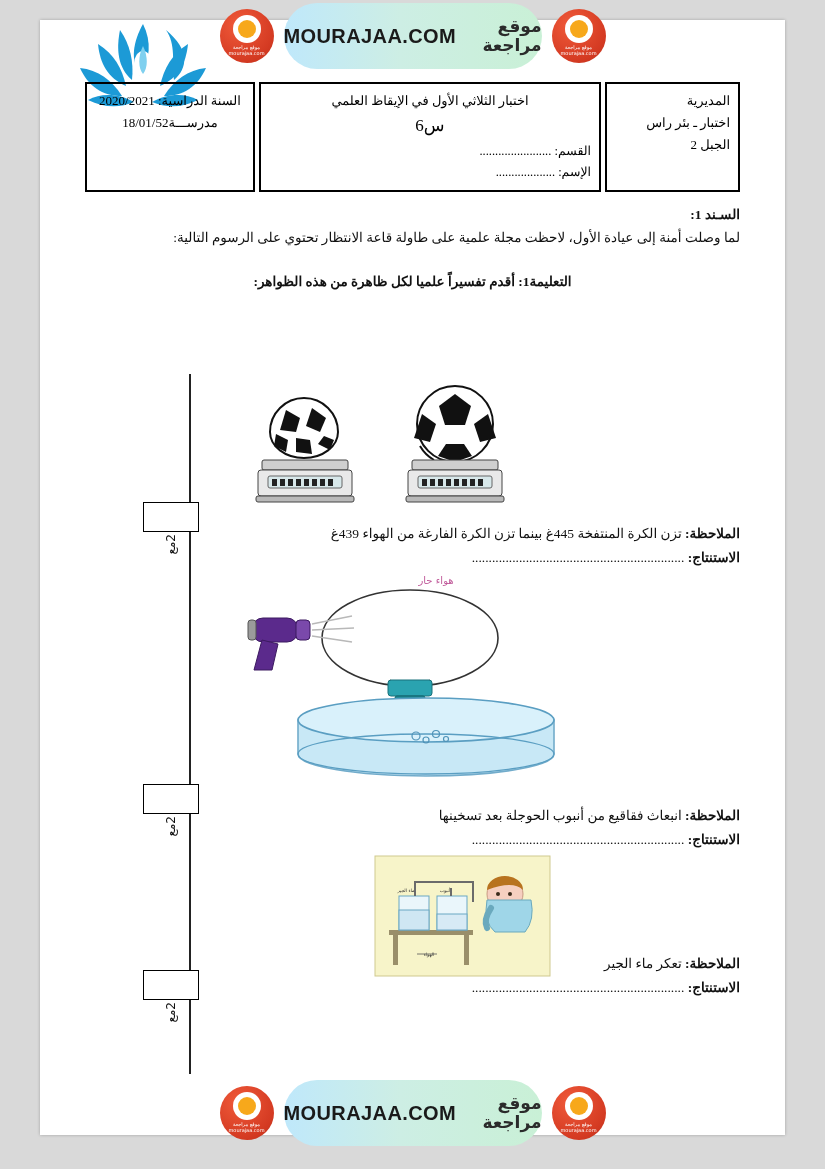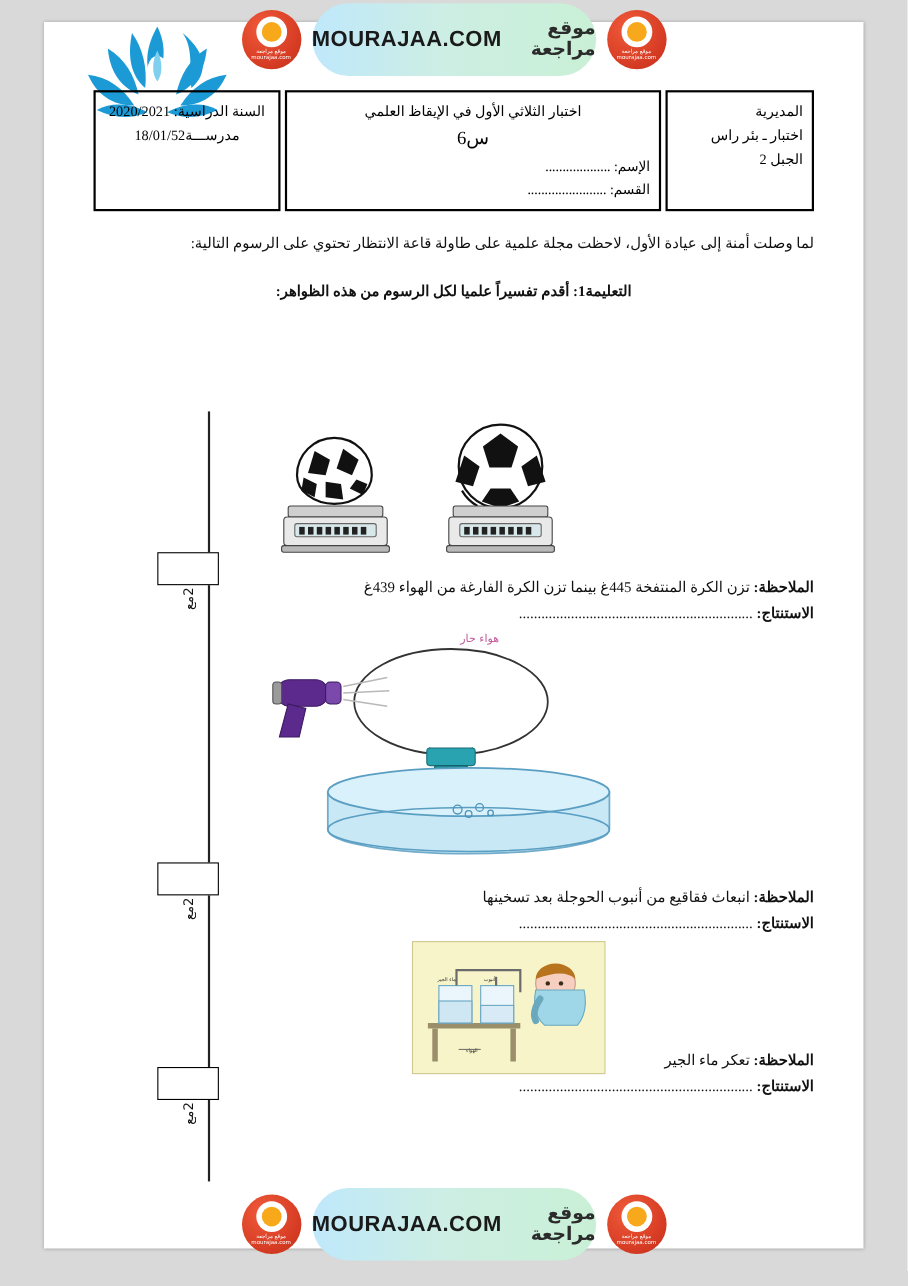--- a/index.html
+++ b/index.html
@@ -175,34 +175,35 @@
 
   <div class="hdr">
     <div class="hdr-cell cell-right">
       <div>المديرية</div>
       <div>اختبار ـ بئر راس</div>
       <div>الجبل 2</div>
     </div>
     <div class="hdr-cell cell-mid">
       <div>اختبار الثلاثي الأول في الإيقاظ العلمي</div>
       <div class="hdr-sub">س6</div>
+      <div class="nm-line">القسم: .......................</div>
       <div class="nm-line">الإسم: ...................</div>
-      <div class="nm-line">القسم: .......................</div>
     </div>
     <div class="hdr-cell cell-left">
       <div>السنة الدراسية: 2020/2021</div>
       <div>مدرســـة18/01/52</div>
     </div>
   </div>
 
   <div class="content">
 
+    <p class="p-sanad">السـند 1:</p>
     <p class="p-sanad-body">لما وصلت أمنة إلى عيادة الأول، لاحظت مجلة علمية على طاولة قاعة الانتظار تحتوي على الرسوم التالية:</p>
 
-    <p class="p-taalima">التعليمة1: أقدم تفسيراً علميا لكل الرسوم من هذه الظواهر:</p>
+    <p class="p-taalima">التعليمة1: أقدم تفسيراً علميا لكل ظاهرة من هذه الظواهر:</p>
 
     <div class="vrule"></div>
 
     <div class="fig" style="top:178px;right:200px;width:300px;height:125px;">
       <svg width="300" height="125" viewBox="0 0 300 125">
 
         <g transform="translate(160,0)">
           <circle cx="55" cy="40" r="38" fill="#ffffff" stroke="#111" stroke-width="2"></circle>
           <path d="M55 10 l16 12 -6 19 h-20 l-6 -19 z" fill="#111"></path>
           <path d="M22 30 l14 10 -6 18 -16 -4 z" fill="#111"></path>

